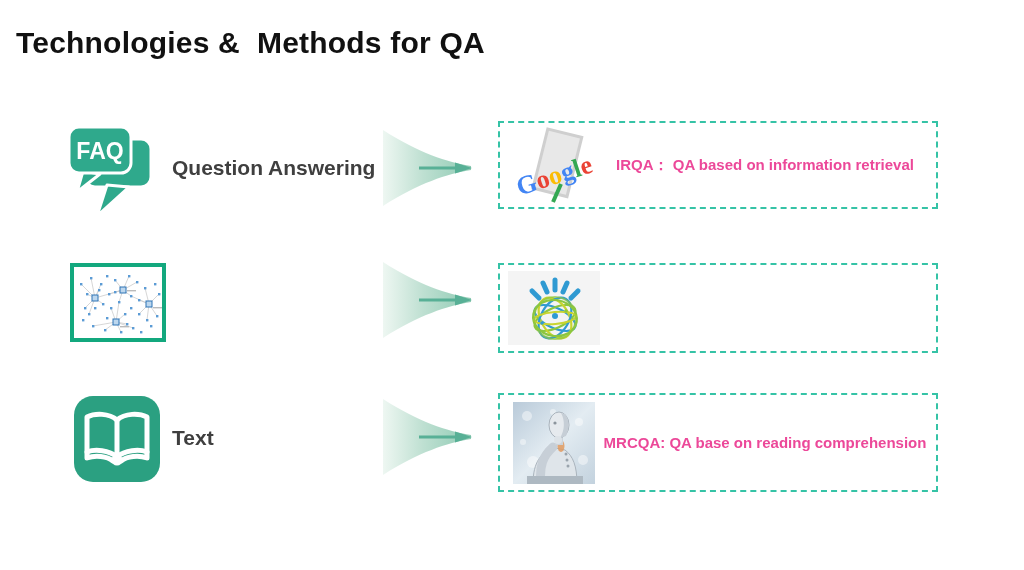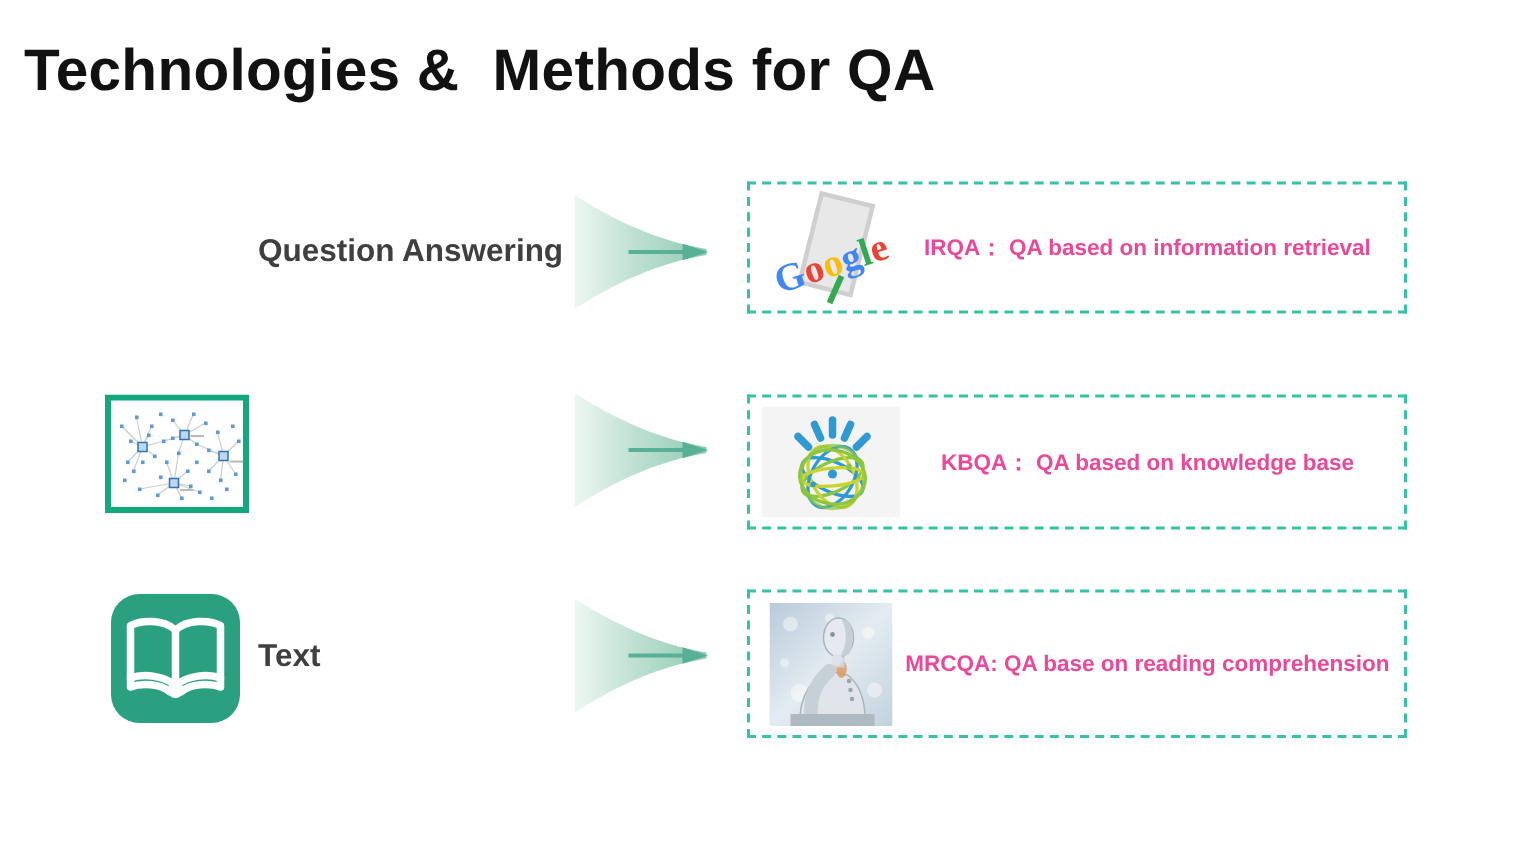--- a/index.html
+++ b/index.html
@@ -1,21 +1,21 @@
 <!DOCTYPE html>
 <html><head>
 <meta charset="utf-8">
 <style>
   html,body{margin:0;padding:0;background:#fff;}
   .slide{
     position:relative;width:1024px;height:570px;background:#fff;overflow:hidden;
     font-family:"Liberation Sans",sans-serif;
   }
   .title{
-    position:absolute;left:16px;top:26px;font-size:39px;font-weight:700;
+    position:absolute;left:16px;top:26px;font-size:30px;font-weight:700;
     color:#111;letter-spacing:0.2px;white-space:pre;
   }
   .icon-area{position:absolute;}
   .row-label{
     position:absolute;font-size:21px;font-weight:700;color:#3f3f3f;white-space:pre;
   }
   .arrow{position:absolute;}
   .result-box{
     position:absolute;left:498px;width:440px;border:2px dashed #35c3a6;
     box-sizing:border-box;display:flex;align-items:center;padding:0 6px 0 8px;background:#fff;
@@ -29,20 +29,31 @@
   .b3{top:393px;height:99px;}
   svg{display:block;}
 </style>
 </head>
 <body>
 
 <div class="slide">
 
   <div class="title">Technologies &amp;  Methods for QA</div>
 
+  <div class="icon-area" style="left:67px;top:123px;">
+    <svg width="92" height="98" viewBox="0 0 92 98">
+      <g stroke="#fff" stroke-width="3" stroke-linejoin="round">
+        <rect x="18" y="16" width="66" height="48" rx="10" fill="#2fa98c"></rect>
+        <polygon points="40,62 30,93 62,64" fill="#2fa98c"></polygon>
+        <polygon points="16,48 10,69 33,51" fill="#2fa98c"></polygon>
+        <rect x="2" y="4" width="62" height="46" rx="10" fill="#2fa98c"></rect>
+      </g>
+      <text x="33" y="36" text-anchor="middle" font-family="Liberation Sans, sans-serif" font-size="23" font-weight="700" fill="#ffffff">FAQ</text>
+    </svg>
+  </div>
 
   <div class="row-label" style="left:172px;top:156px;">Question Answering</div>
 
   <div class="arrow" style="left:383px;top:129px;">
     <svg width="90" height="78" viewBox="0 0 90 78">
       <defs>
         <linearGradient id="ag1" x1="0" y1="0" x2="1" y2="0">
           <stop offset="0" stop-color="#eef7f2"></stop>
             <stop offset="0.45" stop-color="#bfe0d2"></stop>
             <stop offset="1" stop-color="#8fcbb4"></stop>
@@ -188,21 +199,20 @@
           <ellipse cx="47" cy="47" rx="22" ry="14" transform="rotate(-60 47 47)" stroke="#2f9ad2"></ellipse>
           <ellipse cx="47" cy="47" rx="22" ry="18" transform="rotate(10 47 47)" stroke="#8cc63f"></ellipse>
           <ellipse cx="47" cy="47" rx="21" ry="6" transform="rotate(-5 47 47)" stroke="#c8d430"></ellipse>
           <circle cx="47" cy="47" r="21" stroke="#8cc63f" opacity="0.7"></circle>
         </g>
         <circle cx="47" cy="45" r="3" fill="#2f9ad2"></circle>
         <circle cx="34" cy="52" r="1.8" fill="#2f9ad2"></circle>
         <circle cx="58" cy="40" r="1.8" fill="#8cc63f"></circle>
       </svg>
     </div>
-    <div class="box-text">KBQA： QA based on knowledge base</div>
   </div>
 
   <div class="icon-area" style="left:74px;top:396px;">
     <svg width="86" height="86" viewBox="0 0 86 86">
       <rect x="0" y="0" width="86" height="86" rx="19" fill="#2ba081"></rect>
       <g stroke="#ffffff" stroke-width="5" fill="none" stroke-linejoin="round" stroke-linecap="round">
         <path d="M43,24 C35,17 21,17 13,21 L13,56 C21,53 35,54 43,61 C51,54 65,53 73,56 L73,21 C65,17 51,17 43,24 Z"></path>
         <line x1="43" y1="24" x2="43" y2="61"></line>
         <path d="M13,56 L13,62 C21,59 33,60 39,65"></path>
         <path d="M73,56 L73,62 C65,59 53,60 47,65"></path>

